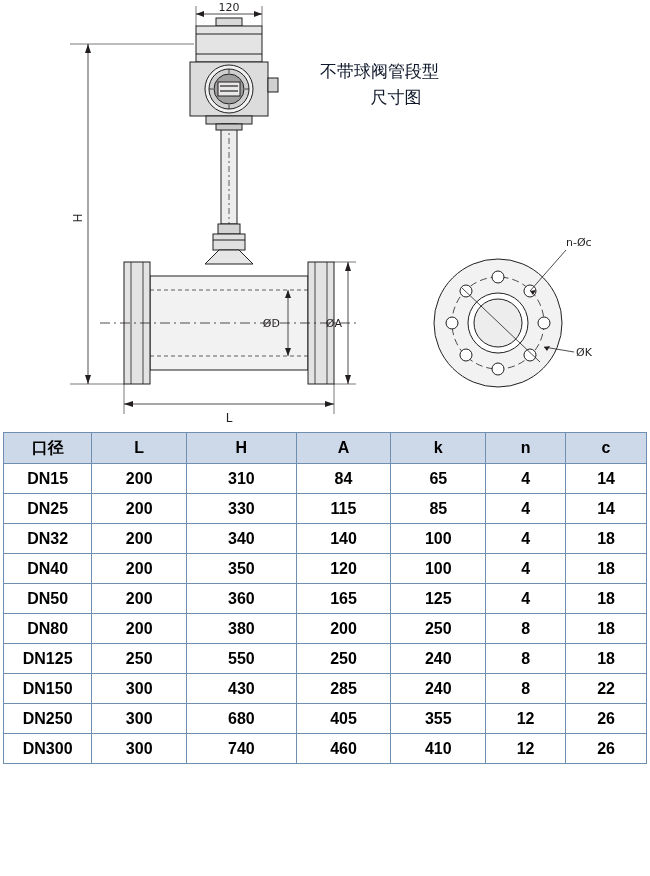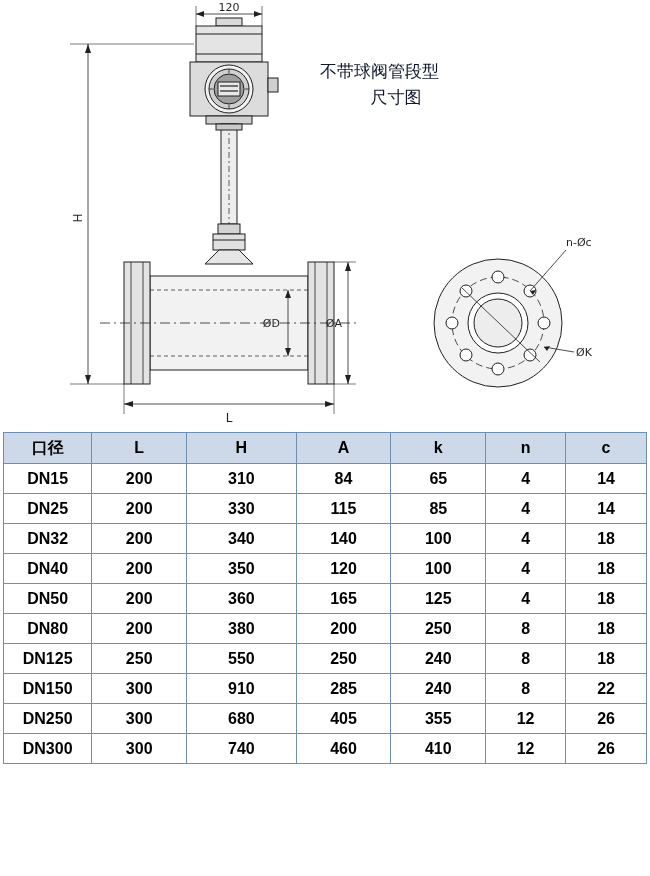--- a/index.html
+++ b/index.html
@@ -285,21 +285,21 @@
           <td class="col-l">250</td>
           <td class="col-h">550</td>
           <td class="col-a">250</td>
           <td class="col-k">240</td>
           <td class="col-n">8</td>
           <td class="col-c">18</td>
         </tr>
         <tr>
           <td class="first-col dn">DN150</td>
           <td class="col-l">300</td>
-          <td class="col-h">910</td>
+          <td class="col-h">430</td>
           <td class="col-a">285</td>
           <td class="col-k">240</td>
           <td class="col-n">8</td>
           <td class="col-c">22</td>
         </tr>
         <tr>
           <td class="first-col dn">DN250</td>
           <td class="col-l">300</td>
           <td class="col-h">680</td>
           <td class="col-a">405</td>

